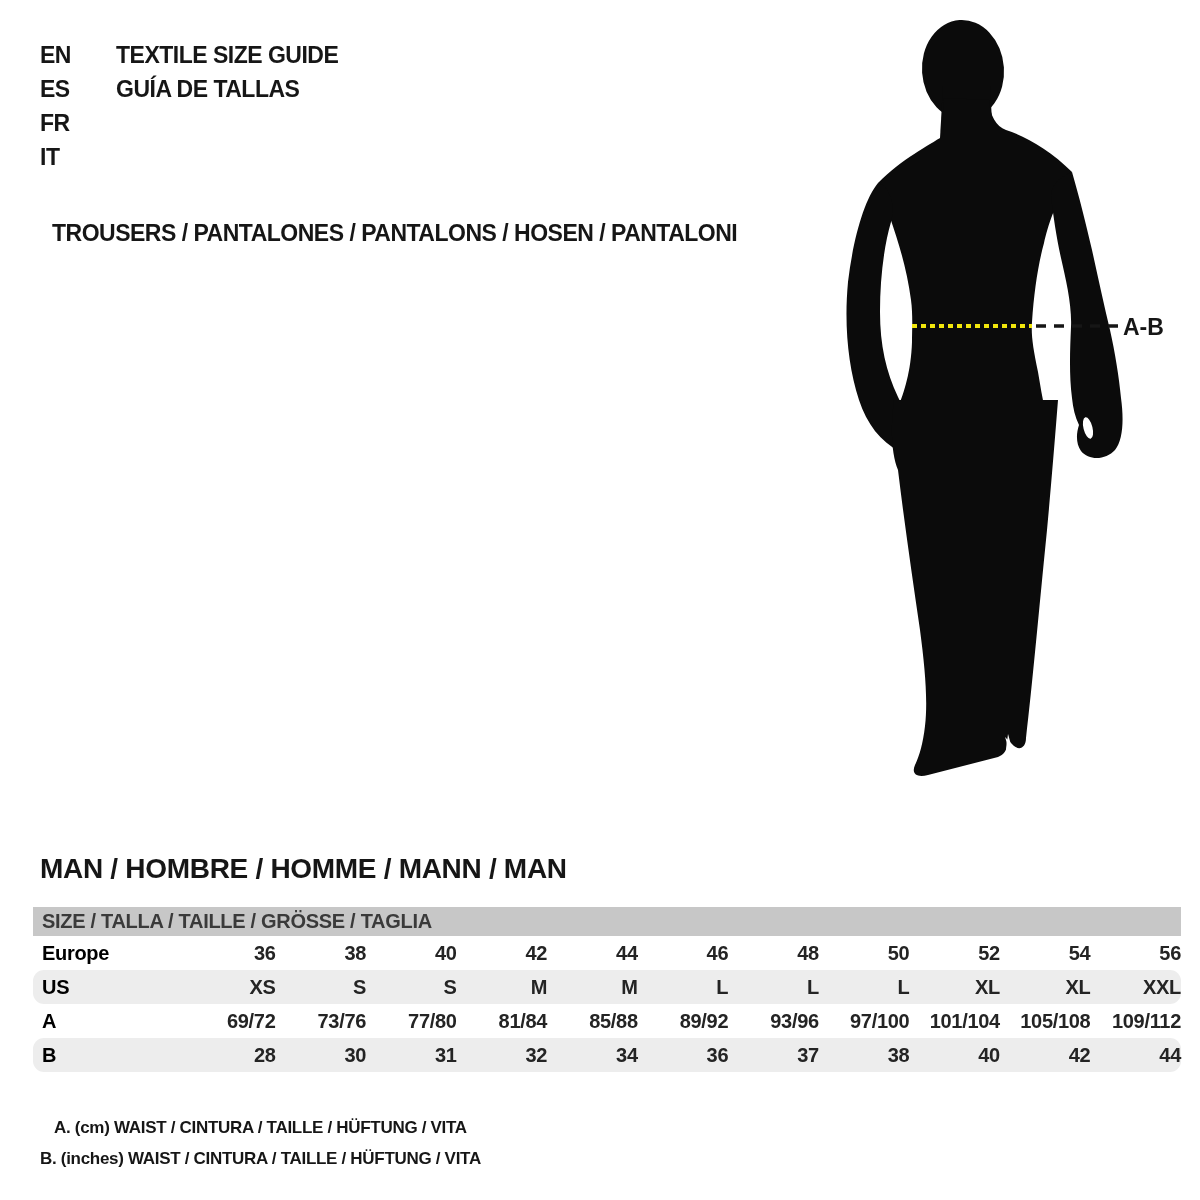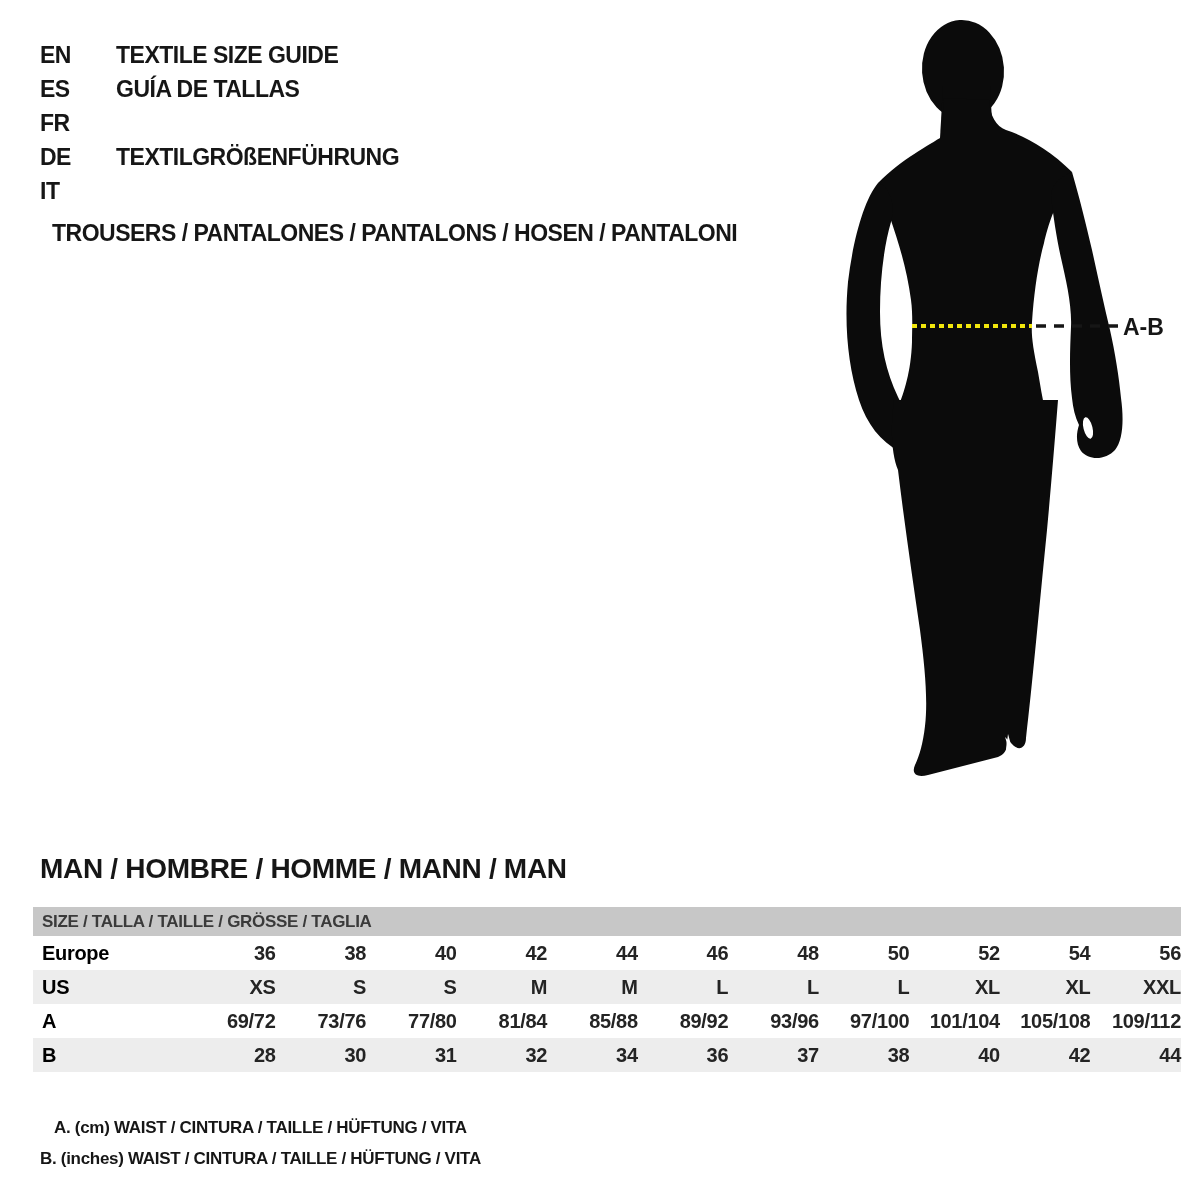--- a/index.html
+++ b/index.html
@@ -17,24 +17,24 @@
     letter-spacing:-0.5px;white-space:nowrap;}
   
   .figure-svg{position:absolute;left:820px;top:0;width:380px;height:800px;}
   .figure-svg text{font-family:"Liberation Sans","DejaVu Sans",sans-serif;}
   
   .man-heading{position:absolute;left:40px;top:853px;font-size:28px;font-weight:bold;
     letter-spacing:-0.3px;white-space:nowrap;}
   
   .size-table{position:absolute;left:33px;top:907px;width:1148px;}
   .thead{height:29px;line-height:29px;background:#c7c7c7;color:#3a3a3a;
-    font-size:17px;font-weight:bold;letter-spacing:-0.3px;padding-left:9px;box-sizing:border-box;}
+    font-size:20px;font-weight:bold;letter-spacing:-0.3px;padding-left:9px;box-sizing:border-box;}
   .trow{display:grid;grid-template-columns:152px repeat(11,1fr);height:34px;
     align-items:center;font-size:20px;font-weight:bold;letter-spacing:-0.3px;}
-  .trow.alt{background:#ededed;}
+  .trow.alt{background:#ededed;border-radius:11px;}
   .tl{padding-left:9px;text-align:left;color:#000000;}
   .tc{text-align:right;color:#242424;white-space:nowrap;}
   
   .notes{position:absolute;left:40px;top:1112px;text-align:center;}
   .note-line{height:31px;line-height:31px;font-size:17px;font-weight:bold;
     letter-spacing:-0.3px;white-space:nowrap;}
 </style>
 </head>
 <body>
 
@@ -44,24 +44,20 @@
     <div class="lang-row">
       <span class="lang-code">EN</span>
       <span class="lang-title">TEXTILE SIZE GUIDE</span>
     </div>
     <div class="lang-row">
       <span class="lang-code">ES</span>
       <span class="lang-title">GUÍA DE TALLAS</span>
     </div>
     <div class="lang-row">
       <span class="lang-code">FR</span>
-    </div>
-    <div class="lang-row">
-      <span class="lang-code">DE</span>
-      <span class="lang-title">TEXTILGRÖßENFÜHRUNG</span>
     </div>
     <div class="lang-row">
       <span class="lang-code">IT</span>
     </div>
   </section>
 
   <h1 class="category" style="margin:0;">TROUSERS / PANTALONES / PANTALONS / HOSEN / PANTALONI</h1>
 
   <svg class="figure-svg" viewBox="0 0 380 800" xmlns="http://www.w3.org/2000/svg" aria-hidden="true">
     <g fill="#0b0b0b">

